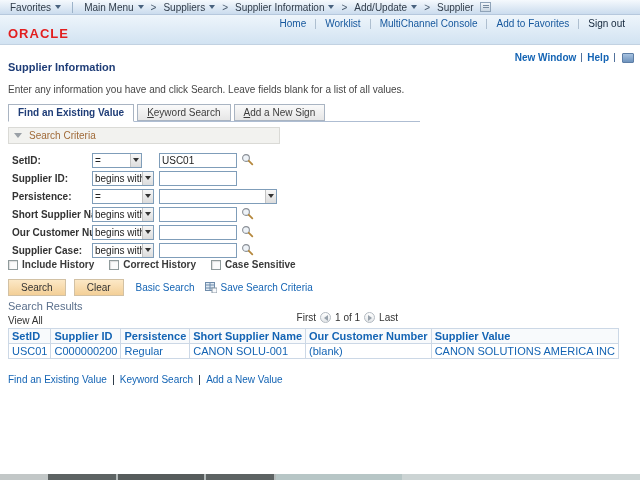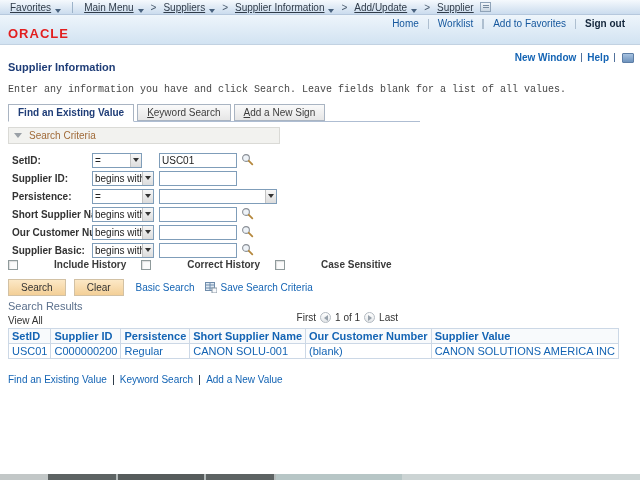--- a/index.html
+++ b/index.html
@@ -5,46 +5,46 @@
   * { margin:0; padding:0; box-sizing:border-box; }
   html,body { width:640px; height:480px; }
   body {
     font-family:"Liberation Sans", sans-serif;
     background:#fff; position:relative; overflow:hidden; font-size:10px; color:#333;
   }
   
   .crumbbar { position:absolute; top:0; left:0; width:640px; height:15px;
     background:linear-gradient(#f5f9fd,#cbdcee); border-bottom:1px solid #b6c8dd;
     display:flex; align-items:center; font-size:10px; color:#2f3b49; }
-  .crumb { display:flex; align-items:flex-end; cursor:pointer; padding:0 2px; white-space:nowrap;text-decoration:underline; }
+  .crumb { display:flex; align-items:center; cursor:pointer; padding:0 2px; white-space:nowrap; }
   .caret { width:0; height:0; border-left:3px solid transparent; border-right:3px solid transparent;
     border-top:4px solid #49627e; display:inline-block; margin-left:4px; }
   .crumb-div { border-left:1px solid #9db3c9; height:11px; margin:0 9px; }
   .crumb-sep { margin:0 5px; color:#47586b; }
   .crumb-flag { width:11px; height:10px; background:linear-gradient(#f2f6fa,#c9d6e2);
     border:1px solid #8fa3b8; margin-left:4px; position:relative; }
   .crumb-flag:before { content:""; position:absolute; left:2px; top:2px; width:6px; height:1px; background:#75899e; box-shadow:0 2px 0 #75899e; }
   
   .band { position:absolute; top:15px; left:0; width:640px; height:30px;
     background:linear-gradient(#eef5fb,#d2e3f2); border-bottom:1px solid #c2d2e2; }
   .brand { position:absolute; left:8px; top:11px; font-size:13px; font-weight:bold;
     color:#e21f1f; letter-spacing:1px; }
   .topnav { position:absolute; right:6px; top:3px; display:flex; align-items:center; font-size:10px; }
   .topnav a { color:#15579d; text-decoration:none; padding:0 9px; white-space:nowrap; cursor:pointer; }
   .topnav .navdiv { border-left:1px solid #aebfd0; height:10px; }
-  .topnav a.signout { font-weight:bold; color:#14273c; }
+  .topnav a.signout { font-weight:normal; color:#14273c; }
   
   .utility { position:absolute; top:52px; right:6px; display:flex; align-items:center; font-size:10px; }
   .utility a { color:#1464b4; text-decoration:none; cursor:pointer; white-space:nowrap;font-weight:bold; }
   .util-div { border-left:1px solid #5c7globalvariable; border-left:1px solid #51719c; height:9px; margin:0 5px; }
   .pers-icon { width:12px; height:10px; background:linear-gradient(#a7c2e0,#6e93bd);
     border:1px solid #5d7ea6; border-radius:1px; margin-left:2px; cursor:pointer; }
   
   .page-title { position:absolute; left:8px; top:61px; font-size:11px; font-weight:bold; color:#1f3d77; }
-  .instructions { position:absolute; left:8px; top:84px; font-size:10px; color:#464646;font-family:Liberation Mono, monospace; }
+  .instructions { position:absolute; left:8px; top:84px; font-size:10px; color:#464646; }
   
   .tabs-wrap { position:absolute; left:8px; top:104px; width:412px; height:18px;
     border-bottom:1px solid #aebdd2; display:flex; align-items:flex-end; }
   .tab { height:17px; line-height:15px; padding:0 9px; border:1px solid #a9b4c2; margin-right:3px;
     font-size:10px; cursor:pointer; background:linear-gradient(#fafafa,#e6e6e6); color:#3c3c3c; white-space:nowrap; }
   .tab.active { background:#fff; border-bottom:1px solid #fff; margin-bottom:-1px; height:18px;
     font-weight:bold; color:#1f3d77; }
   .tab u { text-decoration:underline; }
   
   .criteria-bar { position:absolute; left:8px; top:127px; width:272px; height:17px;
@@ -64,21 +64,21 @@
     border-left:1px solid #c3c3c3; display:flex; align-items:center; justify-content:center; }
   .sel .arrowbtn i { width:0; height:0; border-left:3px solid transparent; border-right:3px solid transparent;
     border-top:4px solid #333; }
   .op-narrow { width:50px; } .op-wide { width:62px; }
   input.txt { width:78px; height:15px; border:1px solid #7f9db9; font-size:10px; padding:0 2px;
     font-family:"Liberation Sans", sans-serif; color:#222; }
   .sel.value-dd { width:118px; }
   .lookup { margin-left:4px; cursor:pointer; display:inline-block; }
   
   .cbrow { position:absolute; left:8px; top:259px; display:flex; align-items:center; font-size:10px; }
-  .cbitem { display:flex; align-items:center; margin-right:15px; cursor:pointer;gap:32px; }
+  .cbitem { display:flex; align-items:center; margin-right:15px; cursor:pointer; }
   .cb { width:10px; height:10px; border:1px solid #8f9a9b; background:#fbfbfb;
     box-shadow:inset 1px 1px 1px rgba(0,0,0,.12); margin-right:4px; }
   .cblabel { font-weight:bold; color:#3a3a3a; white-space:nowrap; }
   
   .actions { position:absolute; left:8px; top:279px; display:flex; align-items:center; font-size:10px; }
   .btn { height:17px; background:linear-gradient(#fce8c6,#f3cf97); border:1px solid #d2c1a4;
     font-size:10px; color:#333; padding:1px 12px; margin-right:8px; cursor:pointer;
     font-family:"Liberation Sans", sans-serif;text-align:center; }
   .linkblue { color:#1464b4; text-decoration:none; cursor:pointer; white-space:nowrap; }
   .save-icon { width:12px; height:11px; margin:0 4px 0 10px; display:inline-block; }
@@ -140,20 +140,21 @@
   </span>
   <span class="crumb-flag"></span>
 </div>
 
 <div class="band">
   <div class="topnav">
     <a>Home</a>
     <span class="navdiv"></span>
     <a>Worklist</a>
     <span class="navdiv"></span>
+    <a>MultiChannel Console</a>
     <span class="navdiv"></span>
     <a>Add to Favorites</a>
     <span class="navdiv"></span>
     <a class="signout">Sign out</a>
   </div>
   <div class="brand">ORACLE</div>
 </div>
 
 <div class="utility">
   <a>New Window</a>
@@ -267,21 +268,21 @@
     <input class="txt" value="" style="">
     <span class="lookup">
       <svg width="13" height="13" viewBox="0 0 13 13">
           <circle cx="5" cy="5" r="3.4" fill="#eef3f8" stroke="#8a8f96" stroke-width="1.1"></circle>
           <line x1="7.8" y1="7.8" x2="11.3" y2="11.3" stroke="#b5883c" stroke-width="1.8" stroke-linecap="round"></line>
         </svg>
     </span>
   </div>
 
   <div class="frow">
-    <span class="flabel">Supplier Basic:</span>
+    <span class="flabel">Supplier Case:</span>
     <span class="opcol">
         <span class="sel op-wide">
       <span class="sel-text">begins with</span>
       <span class="arrowbtn">
             <i></i>
           </span>
     </span>
       </span>
     <input class="txt" value="" style="">
     <span class="lookup">

